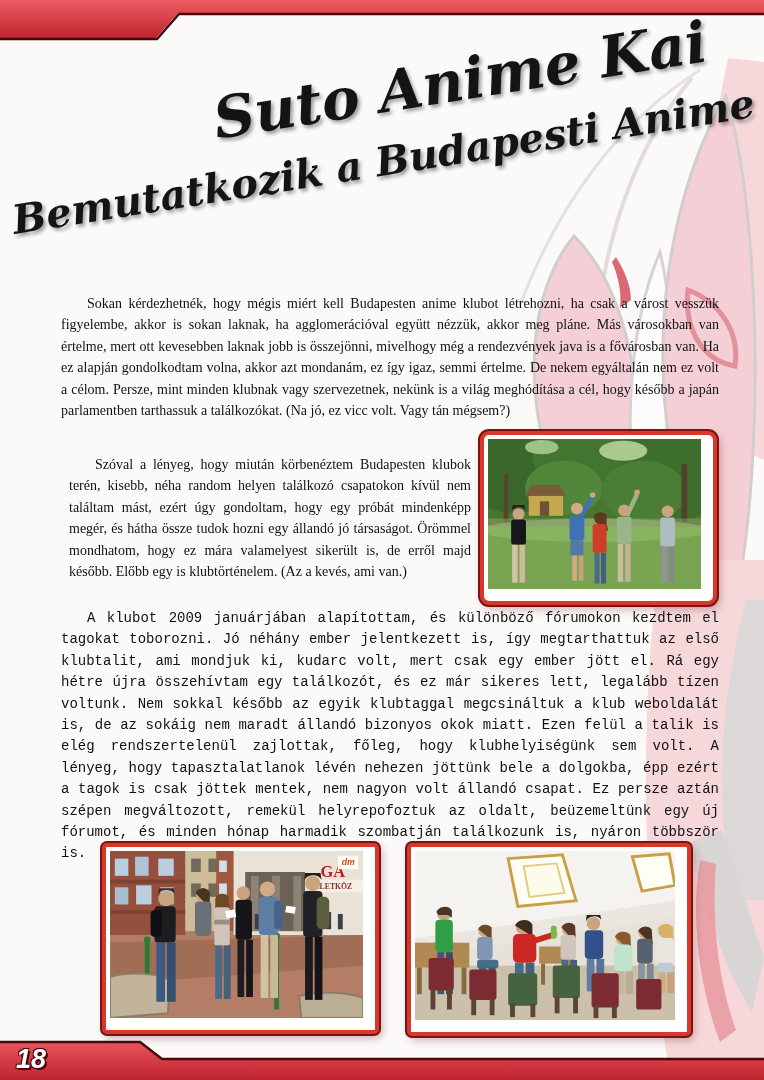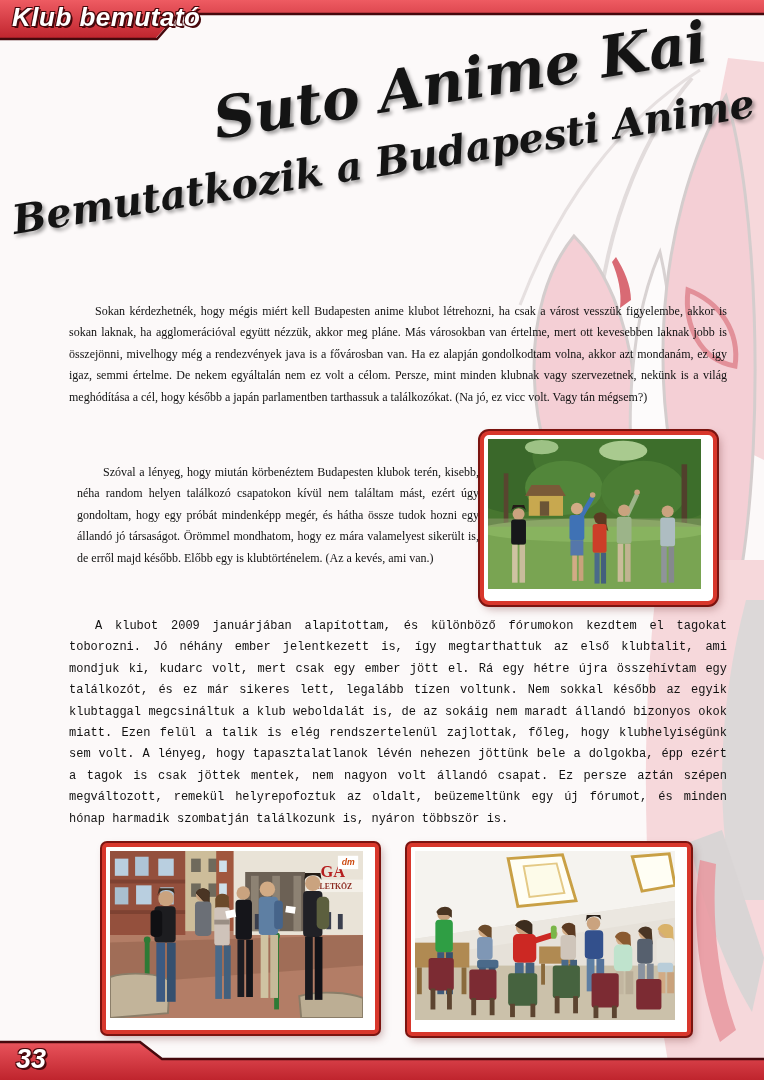--- a/index.html
+++ b/index.html
@@ -26,22 +26,22 @@
   }
   .title{
     position:absolute;z-index:2;text-align:center;
     font-family:"DejaVu Serif",serif;font-style:italic;font-weight:bold;color:#141414;
     text-shadow:2px 3px 4px rgba(0,0,0,.38);
     white-space:nowrap;
   }
   .title1{left:180px;top:46px;width:560px;font-size:57px;transform:rotate(-9deg);}
   .title2{left:8px;top:138px;width:744px;font-size:40px;transform:rotate(-9deg);}
   .para{
-    position:absolute;z-index:2;margin:12px;
-    font-size:12px;line-height:21.4px;text-align:justify;text-indent:26px;
+    position:absolute;z-index:2;margin:4px;
+    font-size:14px;line-height:21.4px;text-align:justify;text-indent:26px;
   }
   .p1{left:57px;top:289px;width:658px;}
   .p2{left:65px;top:450px;width:402px;}
   .p3{left:57px;top:604px;width:658px;font-family:Liberation Mono, monospace;}
   .photo{
     position:absolute;z-index:3;margin:0;padding:4px;background:#fff;
     border:4px solid #d8372c;box-shadow:0 0 0 2px #7b1410, 3px 4px 8px rgba(100,30,30,.35);
     overflow:hidden;
   }
   .photo svg{display:block;}
@@ -72,21 +72,20 @@
   <svg class="banner banner-top" width="764" height="42" viewBox="0 0 764 42">
     <defs>
       <linearGradient id="gtop" x1="0" y1="0" x2="0" y2="1">
         <stop offset="0" stop-color="#ee5b62"></stop>
           <stop offset="1" stop-color="#c0252e"></stop>
       </linearGradient>
     </defs>
     <path d="M0,0 H764 V13 H178 L156,38 H0 Z" fill="url(#gtop)"></path>
     <path d="M764,14 H179 L157,39 H0" fill="none" stroke="#46090d" stroke-width="2.4"></path>
   </svg>
-  <div class="header-label">Klub bemutató</div>
 
   <div class="title title1">Suto Anime Kai</div>
   <div class="title title2">Bemutatkozik a Budapesti Anime Klub</div>
 
   <p class="para p1">Sokan kérdezhetnék, hogy mégis miért kell Budapesten anime klubot létrehozni, ha csak a várost vesszük figyelembe, akkor is sokan laknak, ha agglomerációval együtt nézzük, akkor meg pláne. Más városokban van értelme, mert ott kevesebben laknak jobb is összejönni, mivelhogy még a rendezvények java is a fővárosban van. Ha ez alapján gondolkodtam volna, akkor azt mondanám, ez így igaz, semmi értelme. De nekem egyáltalán nem ez volt a célom. Persze, mint minden klubnak vagy szervezetnek, nekünk is a világ meghódítása a cél, hogy később a japán parlamentben tarthassuk a találkozókat. (Na jó, ez vicc volt. Vagy tán mégsem?)</p>
   <p class="para p2">Szóval a lényeg, hogy miután körbenéztem Budapesten klubok terén, kisebb, néha random helyen találkozó csapatokon kívül nem találtam mást, ezért úgy gondoltam, hogy egy próbát mindenképp megér, és hátha össze tudok hozni egy állandó jó társaságot. Örömmel mondhatom, hogy ez mára valamelyest sikerült is, de erről majd később. Előbb egy is klubtörténelem. (Az a kevés, ami van.)</p>
   <p class="para p3">A klubot 2009 januárjában alapítottam, és különböző fórumokon kezdtem el tagokat toborozni. Jó néhány ember jelentkezett is, így megtarthattuk az első klubtalit, ami mondjuk ki, kudarc volt, mert csak egy ember jött el. Rá egy hétre újra összehívtam egy találkozót, és ez már sikeres lett, legalább tízen voltunk. Nem sokkal később az egyik klubtaggal megcsináltuk a klub weboldalát is, de az sokáig nem maradt állandó bizonyos okok miatt. Ezen felül a talik is elég rendszertelenül zajlottak, főleg, hogy klubhelyiségünk sem volt. A lényeg, hogy tapasztalatlanok lévén nehezen jöttünk bele a dolgokba, épp ezért a tagok is csak jöttek mentek, nem nagyon volt állandó csapat. Ez persze aztán szépen megváltozott, remekül helyrepofoztuk az oldalt, beüzemeltünk egy új fórumot, és minden hónap harmadik szombatján találkozunk is, nyáron többször is.</p>
 
   <figure class="photo photo-park" aria-label="Öt klubtag pózol egy parkban a fák előtt">
     <svg width="213" height="150" viewBox="0 0 230 166" preserveAspectRatio="none">
@@ -329,15 +328,15 @@
   <svg class="banner banner-bottom" width="764" height="40" viewBox="0 0 764 40">
     <defs>
       <linearGradient id="gbot" x1="0" y1="0" x2="0" y2="1">
         <stop offset="0" stop-color="#e9545c"></stop>
           <stop offset="1" stop-color="#bf242d"></stop>
       </linearGradient>
     </defs>
     <path d="M0,2 H140 L162,19 H764 V40 H0 Z" fill="url(#gbot)"></path>
     <path d="M0,2 H140 L162,19 H764" fill="none" stroke="#46090d" stroke-width="2.4"></path>
   </svg>
-  <div class="page-number">33</div>
+  <div class="page-number">18</div>
 
 </div>
 
 </body></html>

